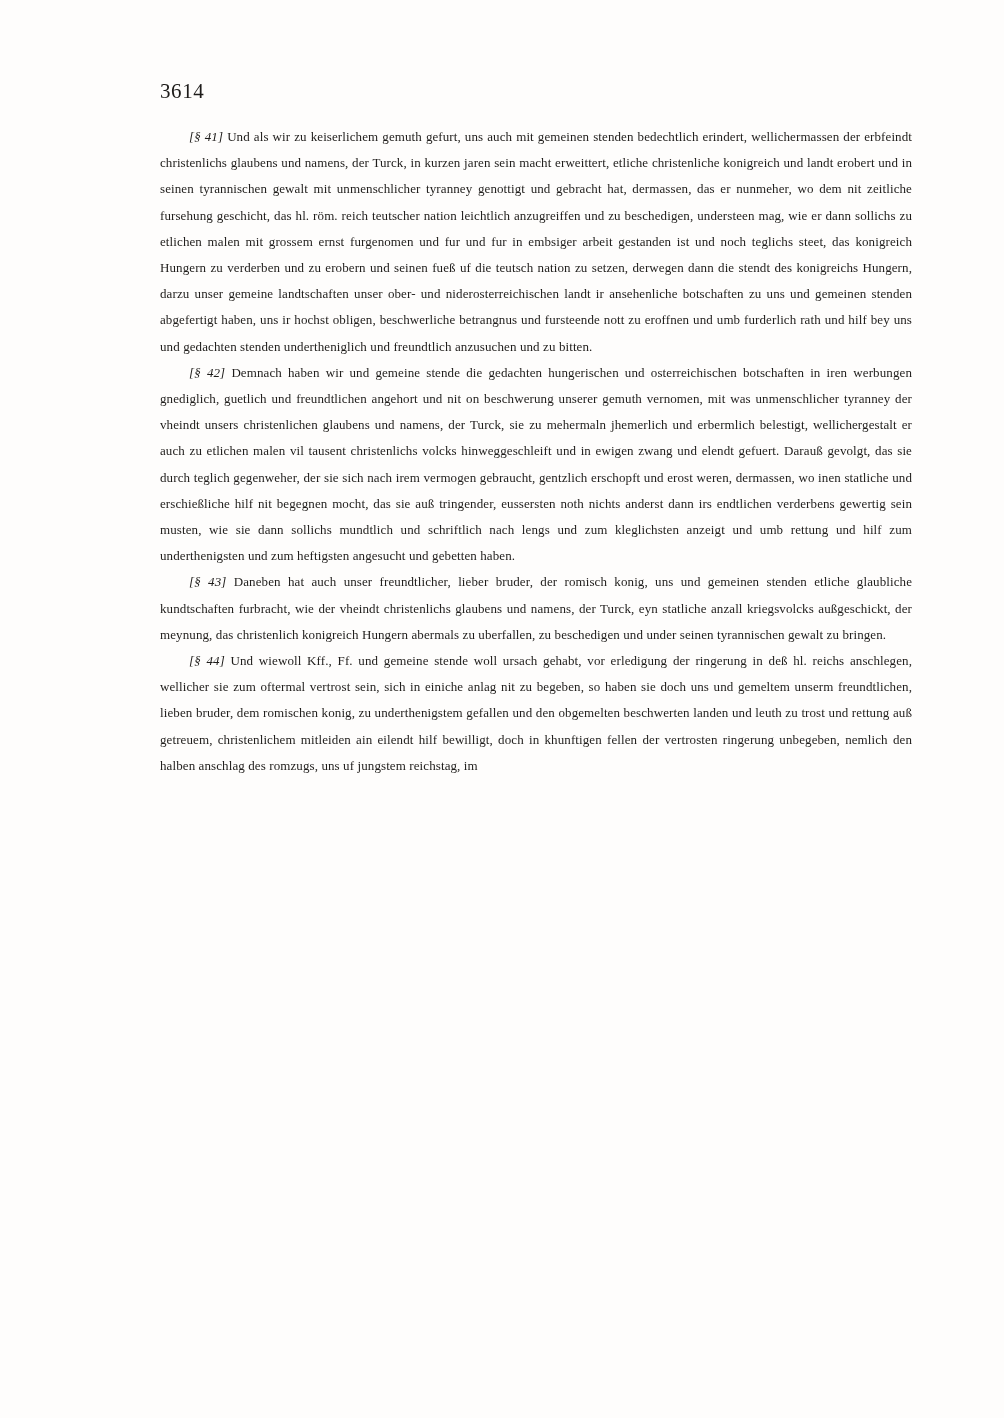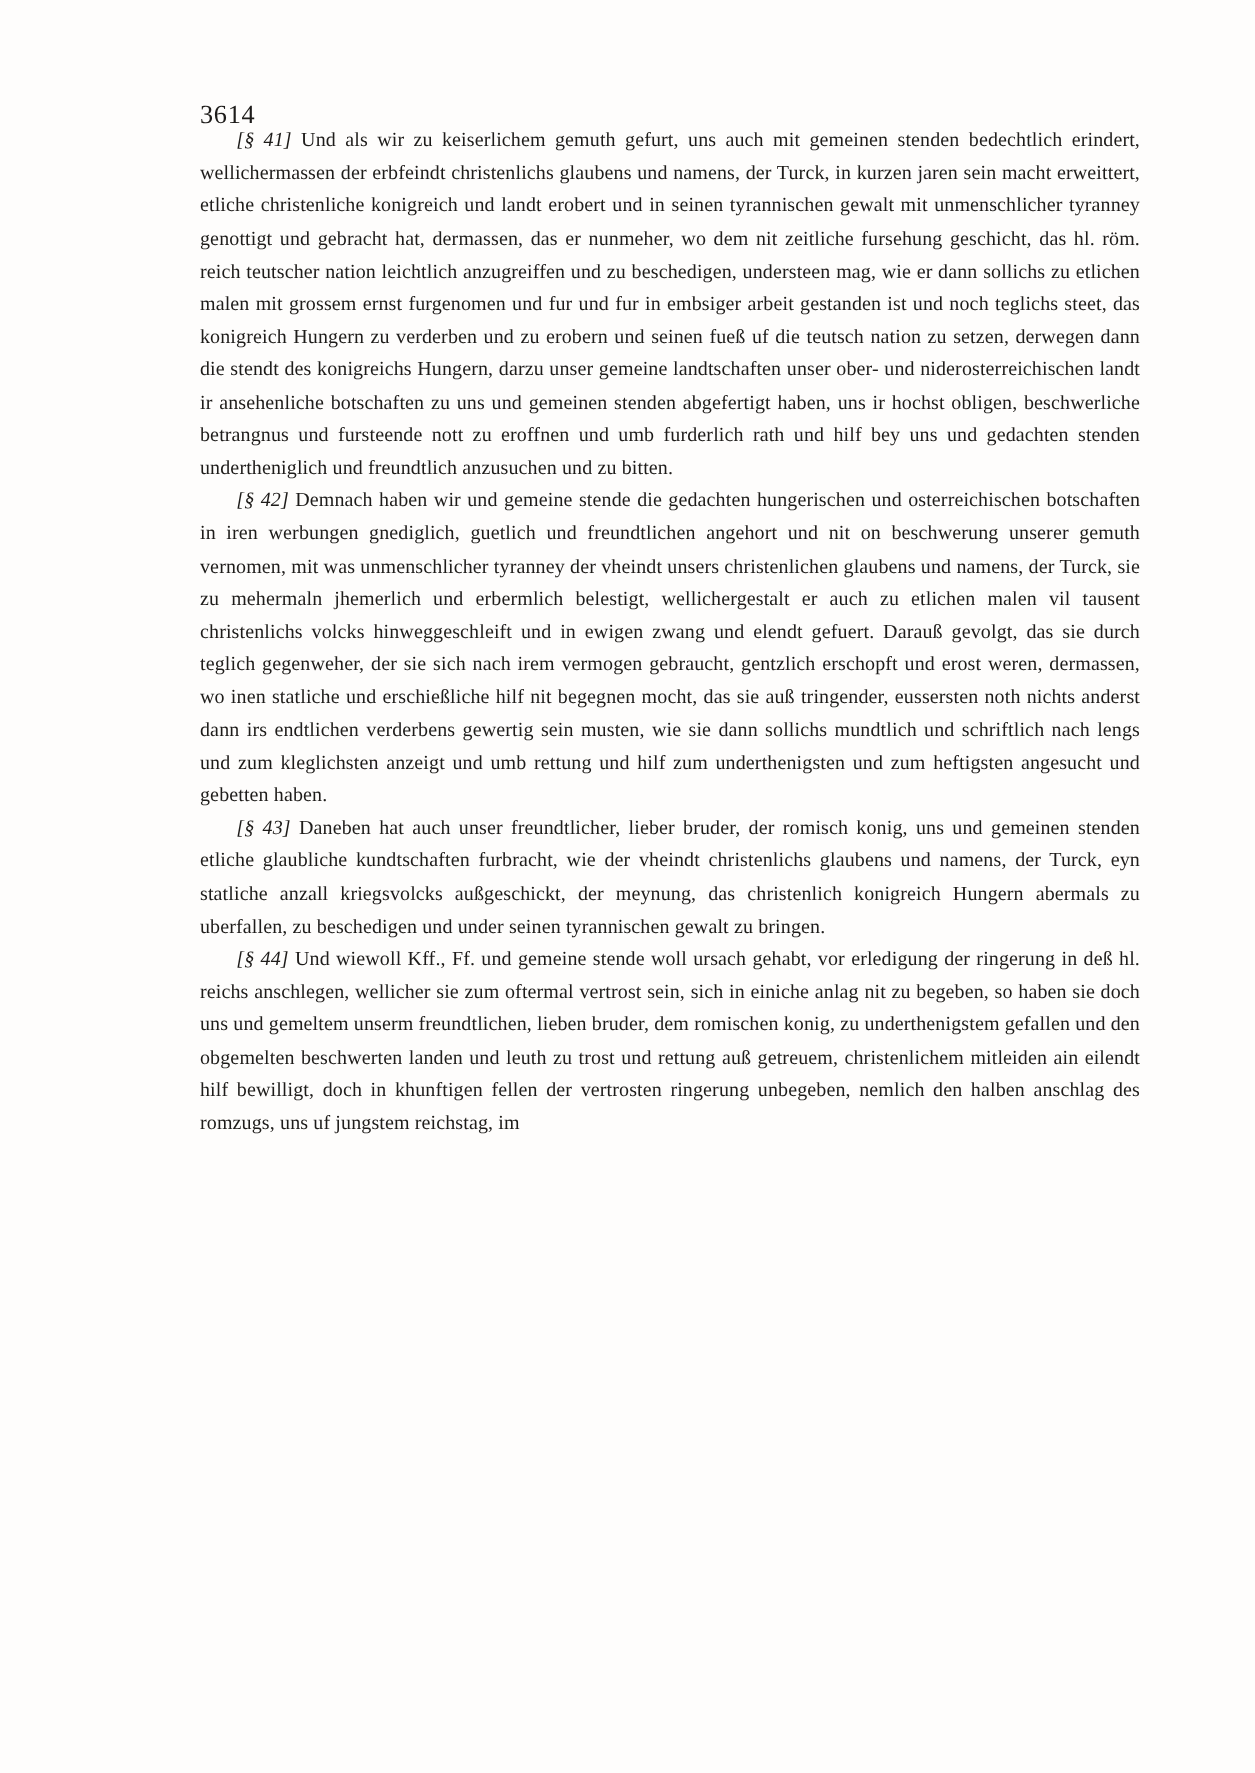--- a/index.html
+++ b/index.html
@@ -33,24 +33,24 @@
     letter-spacing: 0.6px;
   }
   .running-title {
     display: block;
     text-align: center;
     font-size: 19.5px;
     letter-spacing: 0.2px;
   }
   .text-block {
     position: absolute;
-    top: 100px;
+    top: 124px;
     left: 160px;
     width: 752px;
-    font-size: 16px;
+    font-size: 13px;
     line-height: 26.2px;
     text-align: justify;
     letter-spacing: 0.1px;
   }
   .para {
     margin: 0;
     padding: 0;
     text-indent: 29px;
   }
   .marker {

